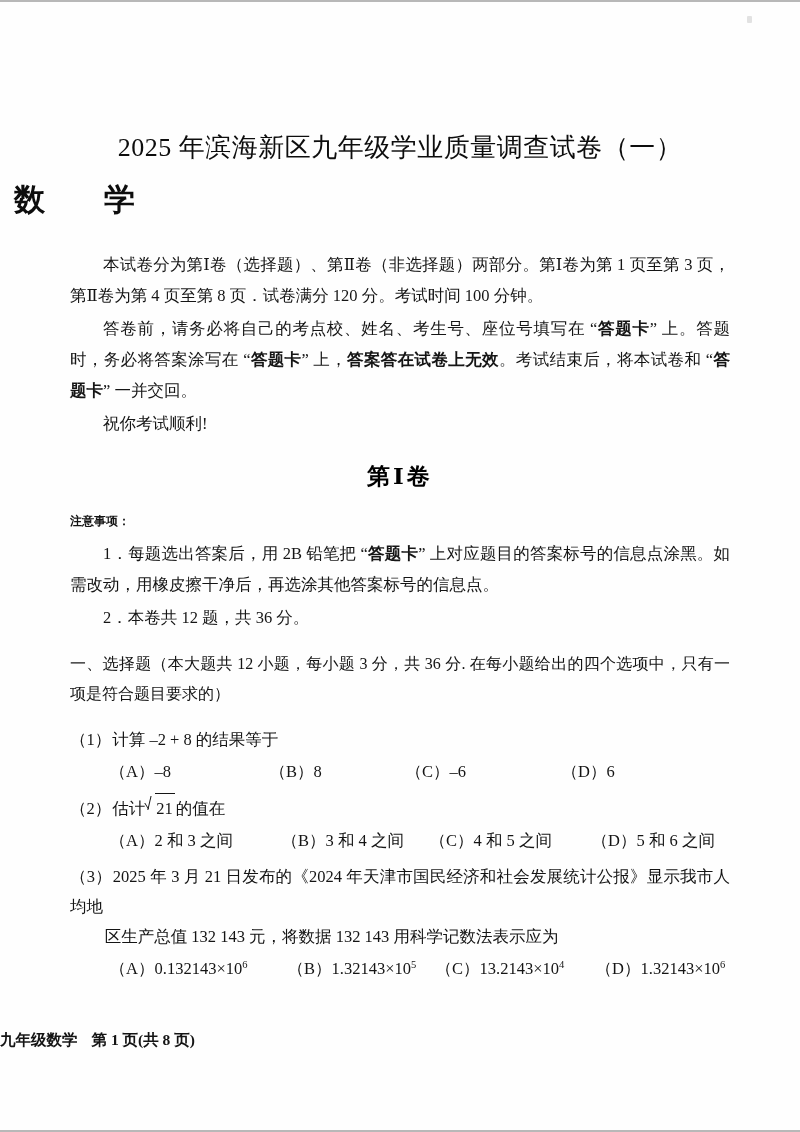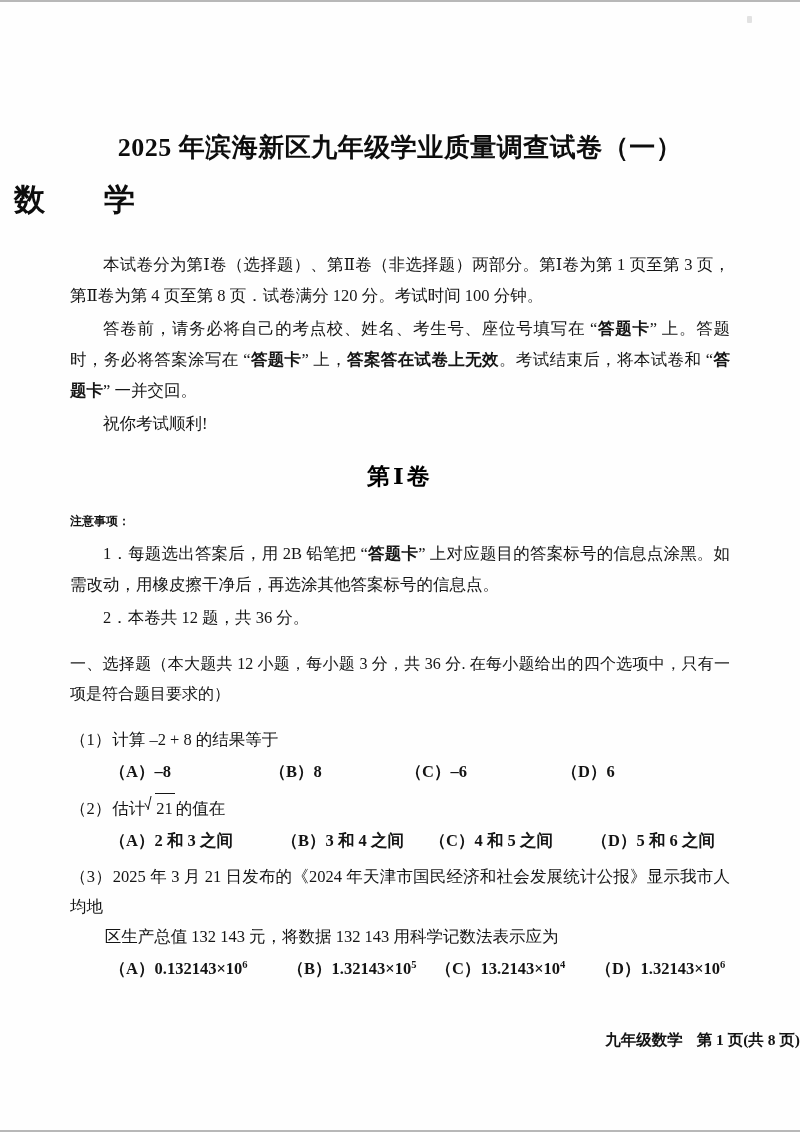--- a/index.html
+++ b/index.html
@@ -37,21 +37,21 @@
     top: 0;
     width: 800px;
   }
 
   
   .doc-title {
     margin: 0;
     padding-top: 128px;
     text-align: center;
     font-size: 26px;
-    font-weight: bold;
+    font-weight: normal;
     letter-spacing: 0.5px;
     font-family: "Liberation Serif", "DejaVu Serif", serif;
     color: #0d0d0d;
   }
   .subject-title {
     margin: 0;
     padding-top: 14px;
     text-align: left;
     font-size: 31px;
     font-weight: bold;
@@ -121,21 +121,21 @@
     text-align: justify;
   }
 
   .options {
     display: flex;
     font-size: 16.5px;
     line-height: 30px;
     padding-left: 2.4em;
     margin-top: 2px;
   }
-  .opt { white-space: nowrap; font-weight: bold; }
+  .opt { white-space: nowrap; }
   .options.layout-a .opt:nth-child(1) { width: 160px; }
   .options.layout-a .opt:nth-child(2) { width: 136px; }
   .options.layout-a .opt:nth-child(3) { width: 156px; }
 
   .options.layout-b .opt:nth-child(1) { width: 172px; }
   .options.layout-b .opt:nth-child(2) { width: 148px; }
   .options.layout-b .opt:nth-child(3) { width: 162px; }
 
   .options.layout-c { padding-left: 2.4em; }
   .options.layout-c .opt:nth-child(1) { width: 178px; }
@@ -176,21 +176,21 @@
     border-left: 1.2px solid #151515;
     transform: skewX(32deg);
   }
 
   
   .footer {
     position: absolute;
     left: 0;
     top: 1028px;
     width: 800px;
-    text-align: right;
+    text-align: left;
     font-size: 15.5px;
     font-weight: bold;
     color: #141414;
   }
   .footer .sep { display: inline-block; width: 14px; }
 </style>
 </head>
 <body>
 
 <div class="page">

